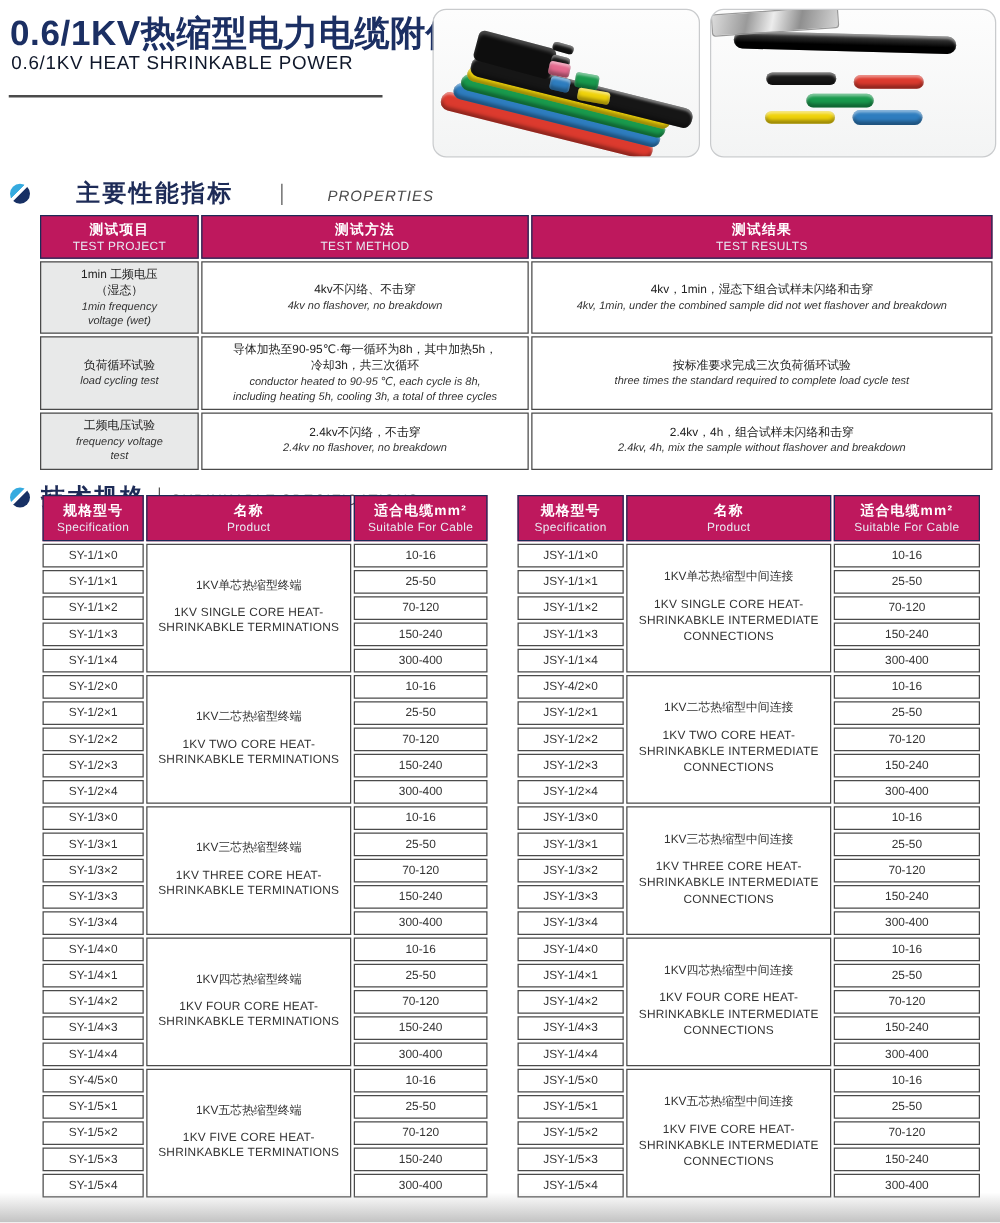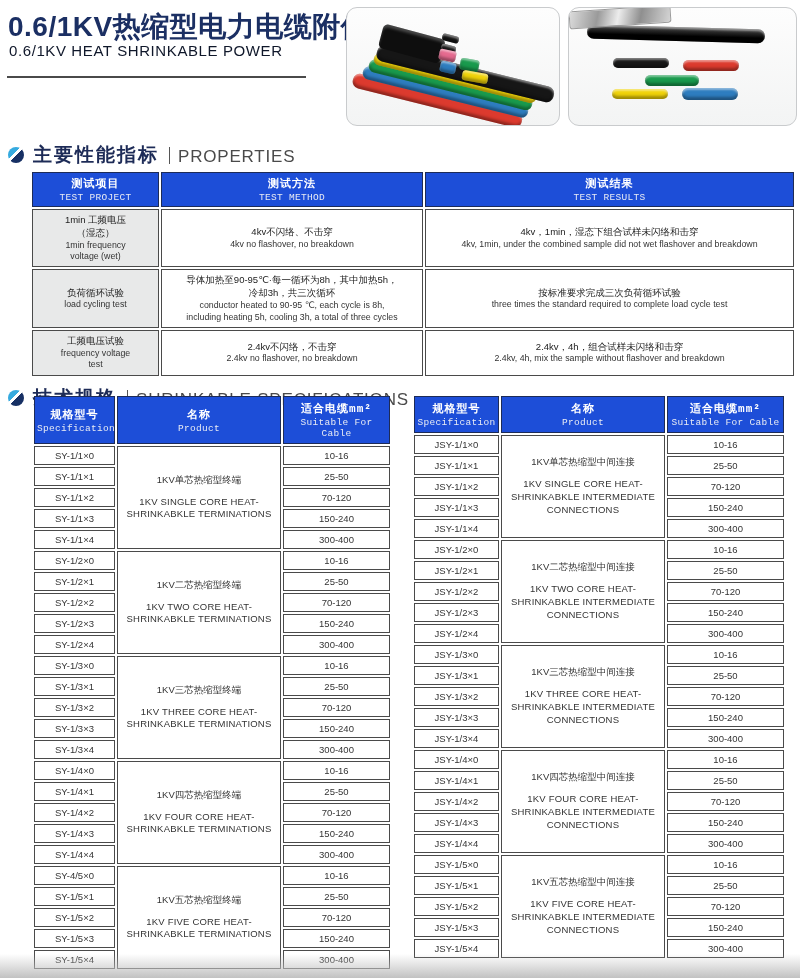--- a/index.html
+++ b/index.html
@@ -37,39 +37,39 @@
   .big-tube{left:18px;top:19px;width:178px;height:14px;background:linear-gradient(180deg,#4a4a4a,#000 65%);transform:rotate(1.5deg);}
   .s-black{left:44px;top:50px;width:56px;height:10px;background:#191919;}
   .s-red{left:114px;top:52px;width:56px;height:11px;background:#dc3a2e;}
   .s-green{left:76px;top:67px;width:54px;height:11px;background:#199a4d;}
   .s-yellow{left:43px;top:81px;width:56px;height:10px;background:#f0d30a;}
   .s-blue{left:113px;top:80px;width:56px;height:12px;background:#2e7dbf;}
   .foil{left:60px;top:96px;width:100px;height:16px;border:1px solid #9a9a9a;border-radius:3px;transform:rotate(-4deg);
     background:linear-gradient(105deg,#dcdcdc,#9a9a9a 28%,#ececec 48%,#8f8f8f 70%,#d5d5d5);}
   
   .section-head{position:absolute;display:flex;align-items:center;}
-  #props-head{left:8px;top:142px;}
+  #props-head{left:8px;top:142px;gap:28px;}
   #specs-head{left:8px;top:385px;}
   .section-icon{width:16px;height:16px;border-radius:50%;margin-right:9px;
     background:linear-gradient(135deg,#35aadf 38%,#ffffff 40%,#ffffff 50%,#173064 52%);}
   .section-zh{font-size:19px;font-weight:bold;color:#1d2b57;letter-spacing:2px;}
   .section-divider{width:1px;height:17px;background:#555;margin:0 8px 0 10px;}
-  .section-en{font-size:17px;color:#4a4a4a;letter-spacing:0.8px;padding-top:4px;}
+  .section-en{font-size:12px;color:#4a4a4a;letter-spacing:0.8px;padding-top:4px;font-style:italic;}
   
   table{border-collapse:separate;border-spacing:2px;table-layout:fixed;}
-  th{background:#1d4ed8;border:1px solid #1d2b57;color:#fff;font-weight:normal;padding:3px 2px;font-family:Liberation Mono, monospace;}
+  th{background:#be185d;border:1px solid #1d2b57;color:#fff;font-weight:normal;padding:3px 2px;}
   td{background:#fff;border:1px solid #4a4a4a;vertical-align:middle;text-align:center;}
   .hd-zh{font-size:11px;font-weight:bold;letter-spacing:1px;}
   .hd-en{font-size:9.5px;color:#e8ebf4;margin-top:1px;letter-spacing:0.3px;}
   
   #props-table{position:absolute;left:30px;top:170px;width:762px;}
   #props-table td{padding:4px 23px;}
   #props-table td.proj{background:#e8e9e9;}
   .c-zh{font-size:9.5px;color:#222;line-height:1.35;}
-  .c-en{font-size:8.8px;color:#333;line-height:1.3;}
+  .c-en{font-size:8.8px;color:#333;line-height:1.3;font-style:italic;}
   
   .spec-table{position:absolute;top:394px;}
   #spec-left{left:32px;width:356px;}
   #spec-right{left:412px;width:370px;}
   .spec-table th{padding:4px 2px;}
   .spec-table td{height:17px;font-size:9.5px;color:#333;padding:0 2px;}
   .spec-table td.product{line-height:1.35;}
   .p-zh{font-size:9.5px;margin-bottom:9px;}
   .p-en{font-size:9.5px;letter-spacing:0.2px;}
   
@@ -378,21 +378,21 @@
       </tr>
       <tr>
         <td class="model">JSY-1/1×3</td>
         <td class="size">150-240</td>
       </tr>
       <tr>
         <td class="model">JSY-1/1×4</td>
         <td class="size">300-400</td>
       </tr>
       <tr>
-        <td class="model">JSY-1/2×0</td>
+        <td class="model">JSY-4/2×0</td>
         <td class="product" rowspan="5">
           <div class="p-zh">1KV二芯热缩型中间连接</div>
           <div class="p-en">1KV TWO CORE HEAT-SHRINKABKLE INTERMEDIATE CONNECTIONS</div>
         </td>
         <td class="size">10-16</td>
       </tr>
       <tr>
         <td class="model">JSY-1/2×1</td>
         <td class="size">25-50</td>
       </tr>

